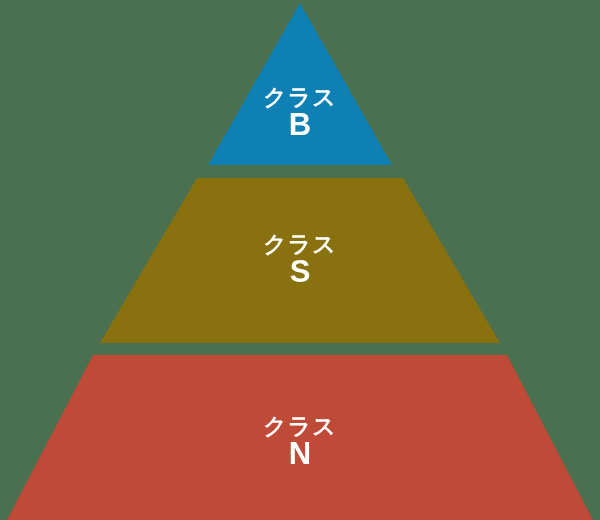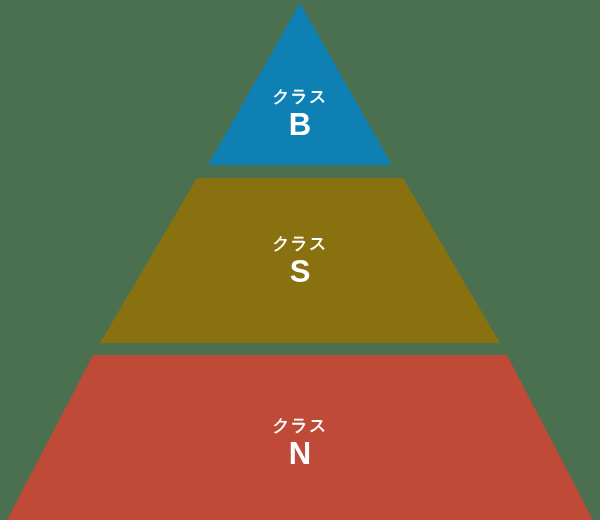--- a/index.html
+++ b/index.html
@@ -22,21 +22,21 @@
   .tier-label {
     position: absolute;
     left: 0;
     width: 600px;
     text-align: center;
     color: #FFFFFF;
     pointer-events: none;
   }
   .tier-label .line1 {
     display: block;
-    font-size: 17px;
+    font-size: 23px;
     line-height: 26px;
     font-weight: bold;
     letter-spacing: 1px;
   }
   .tier-label .line2 {
     display: block;
     font-size: 31px;
     line-height: 30px;
     font-weight: bold;
   }

